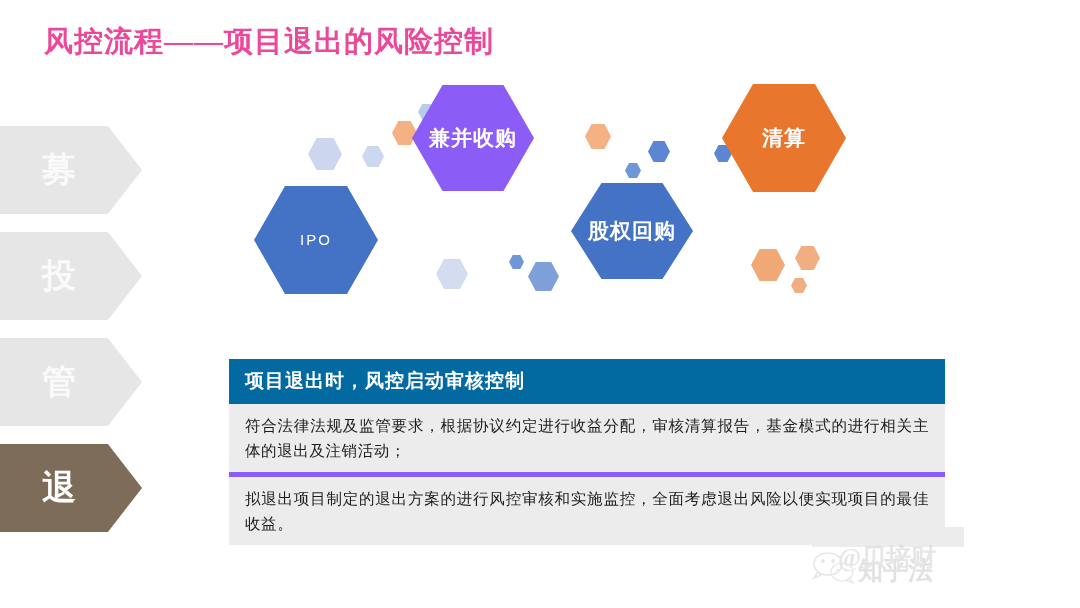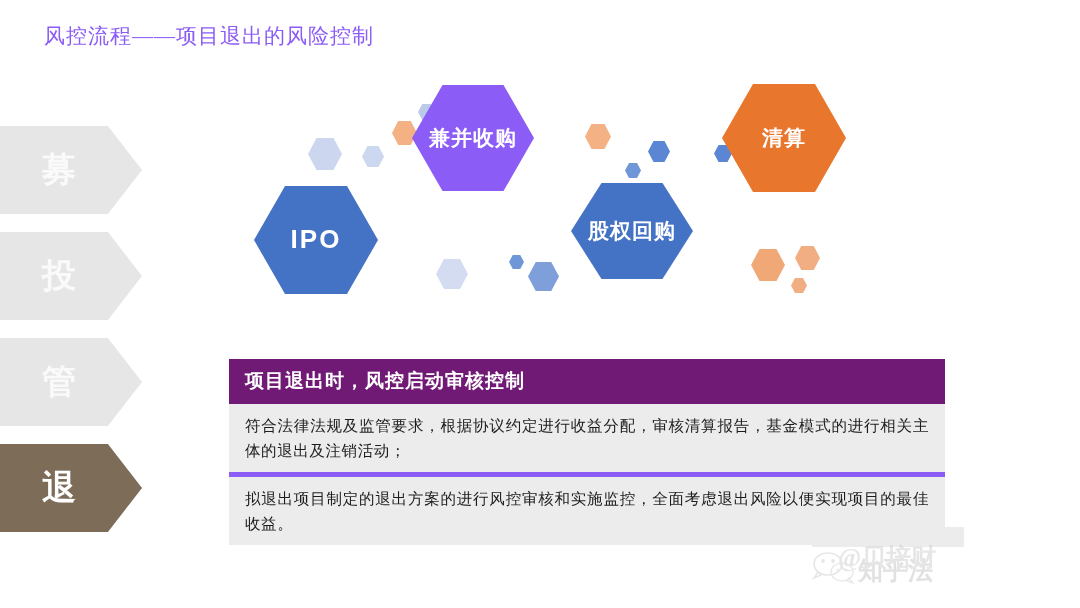--- a/index.html
+++ b/index.html
@@ -15,23 +15,23 @@
     font-family: "Liberation Serif", "DejaVu Serif", serif;
     background: #ffffff;
   }
 
   
   #slide-title {
     position: absolute;
     left: 44px;
     top: 22px;
     font-family: "Liberation Serif", "DejaVu Serif", serif;
-    font-size: 21px;
-    font-weight: 400;
-    color: #8b5cf6;
+    font-size: 29px;
+    font-weight: 700;
+    color: #ec4899;
     letter-spacing: 1px;
     white-space: nowrap;
   }
 
   
   #stage-nav {
     position: absolute;
     left: 0;
     top: 126px;
     width: 150px;
@@ -86,38 +86,38 @@
     color: #ffffff;
     font-size: 21px;
     font-weight: 700;
     line-height: 1.35;
     letter-spacing: 1px;
     padding: 0 14px;
     word-break: break-all;
   }
   .hex.main.latin .hex-label {
     font-family: "Liberation Sans", "DejaVu Sans", sans-serif;
-    font-size: 26px;
+    font-size: 15px;
     letter-spacing: 2px;
-    font-weight: 700;
+    font-weight: 400;
   }
   .hex.deco {
     -webkit-clip-path: polygon(25% 0%, 75% 0%, 100% 50%, 75% 100%, 25% 100%, 0% 50%);
     clip-path: polygon(25% 0%, 75% 0%, 100% 50%, 75% 100%, 25% 100%, 0% 50%);
   }
 
   
   #risk-table {
     position: absolute;
     left: 229px;
     top: 359px;
     width: 716px;
   }
   #risk-table-header {
-    background: #701a75;
+    background: #0369a1;
     color: #ffffff;
     font-family: "Liberation Serif", "DejaVu Serif", serif;
     font-size: 19px;
     font-weight: 700;
     letter-spacing: 1px;
     padding: 9px 16px 10px 16px;
     box-sizing: border-box;
   }
   .risk-row {
     background: #ececec;

